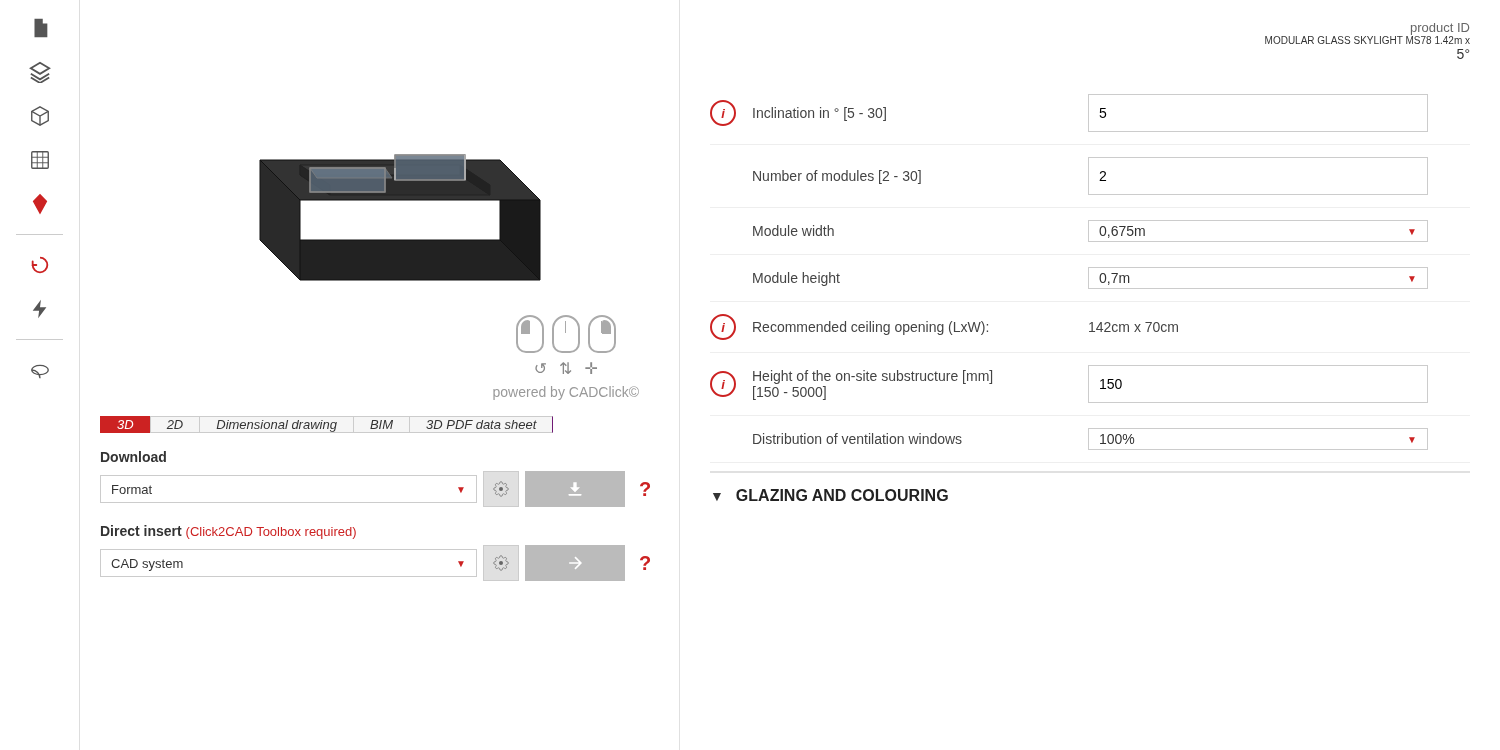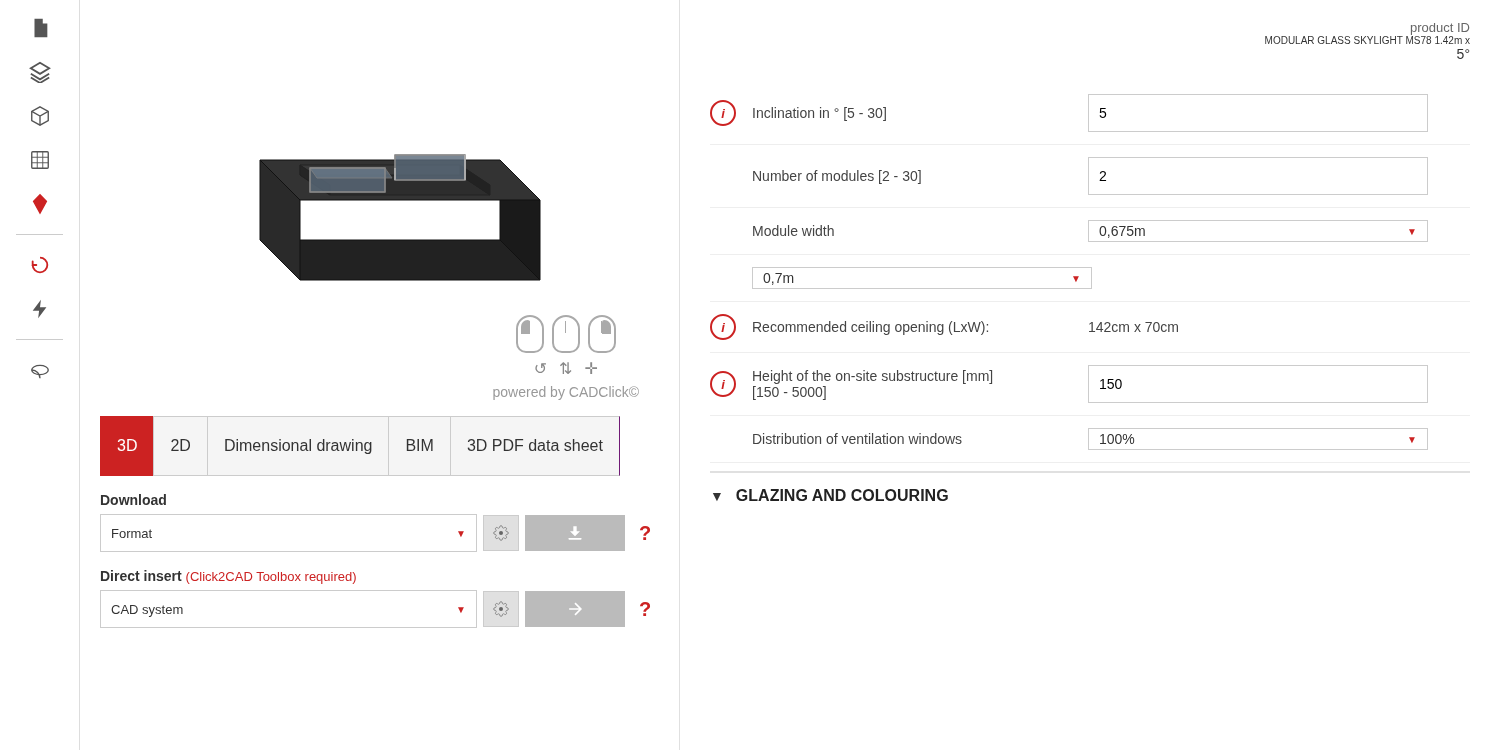--- a/index.html
+++ b/index.html
@@ -152,27 +152,28 @@
       margin-top: 2px;
     }
 
     
     .tab-row {
       display: flex;
       gap: 0;
       align-items: center;
     }
     .tab {
-      padding: 20px 16px;
+      padding: 0 16px;
       border: 1px solid #ccc;
       background: #f5f5f5;
       cursor: pointer;
-      font-size: 16px;
+      font-size: 13px;
       color: #333;
       border-right: none;
+      font-style: italic;
     }
     .tab:last-child { border-right: 1px solid #701a75; }
     .tab.active {
       background: #cc2222;
       color: #fff;
       border-color: #cc2222;
     }
 
     
     .section-label {
@@ -180,21 +181,21 @@
       font-size: 14px;
       margin-bottom: 6px;
     }
     .download-row {
       display: flex;
       gap: 6px;
       align-items: center;
     }
     .format-select {
       flex: 1;
-      height: 38px;
+      height: 28px;
       border: 1px solid #ccc;
       background: #fff;
       display: flex;
       align-items: center;
       justify-content: space-between;
       padding: 0 10px;
       cursor: pointer;
       font-size: 13px;
     }
     .format-select .arrow {
@@ -548,20 +549,21 @@
       <div class="prop-label">Module width</div>
       <div class="prop-input">
         <div class="select-input">
           <span>0,675m</span>
           <span class="arrow">▼</span>
         </div>
       </div>
     </div>
 
     <div class="prop-row" style="padding-left:42px;">
+      <div class="prop-label">Module height</div>
       <div class="prop-input">
         <div class="select-input">
           <span>0,7m</span>
           <span class="arrow">▼</span>
         </div>
       </div>
     </div>
 
     <div class="prop-row">
       <div class="info-circle">i</div>

